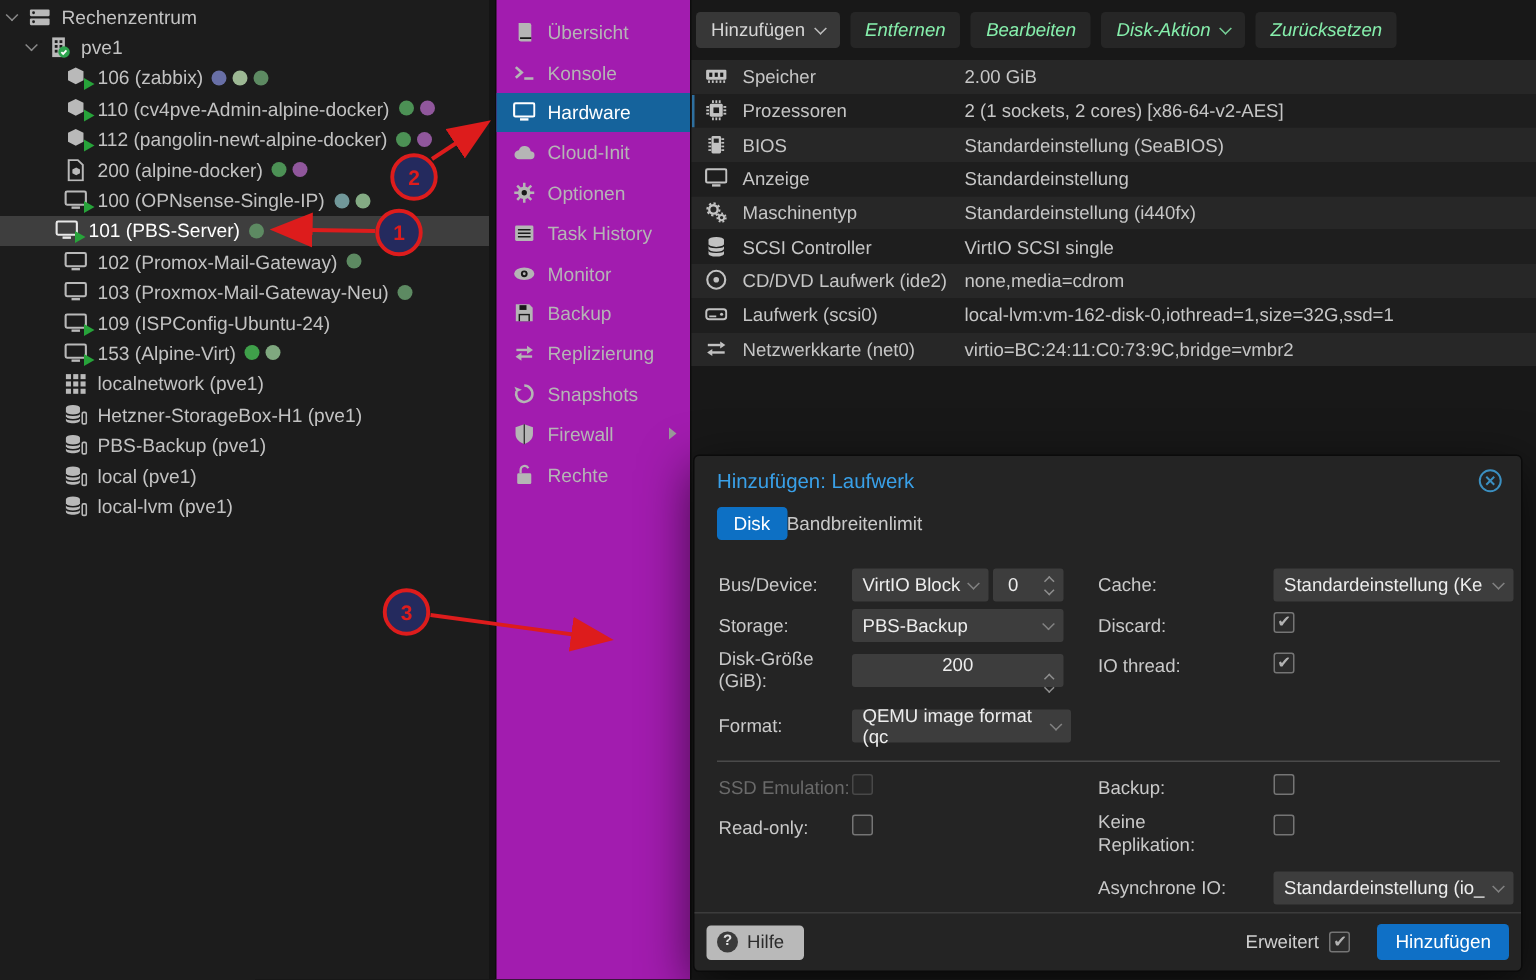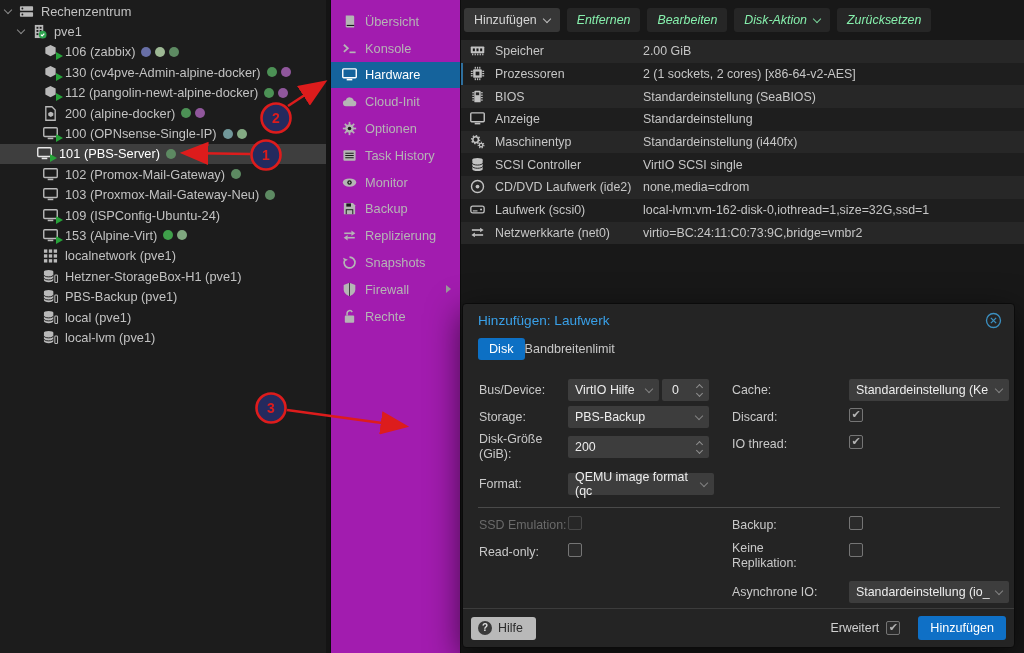--- a/index.html
+++ b/index.html
@@ -128,21 +128,21 @@
     <span class="dot" style="background-color: rgb(93, 138, 98);"></span>
   </div>
 
   <div class="tree-row lvl2">
     <span class="ticon">
       <svg viewBox="0 0 16 16">
           <path d="M8 1 2.5 3.8v6.4L8 13l5.5-2.8V3.8z" fill="currentColor"></path>
         </svg>
         <i class="play"></i>
     </span>
-    <span class="tlabel">130 (cv4pve-Admin-alpine-docker)</span>
+    <span class="tlabel">110 (cv4pve-Admin-alpine-docker)</span>
     <span class="dot" style="background-color: rgb(76, 145, 85);"></span>
     <span class="dot" style="background-color: rgb(144, 87, 156);"></span>
   </div>
 
   <div class="tree-row lvl2">
     <span class="ticon">
       <svg viewBox="0 0 16 16">
           <path d="M8 1 2.5 3.8v6.4L8 13l5.5-2.8V3.8z" fill="currentColor"></path>
         </svg>
         <i class="play"></i>
@@ -596,21 +596,21 @@
         </svg>
     </span>
   </div>
   <div class="tabs">
     <span class="tab active">Disk</span>
     <span class="tab">Bandbreitenlimit</span>
   </div>
 
   <span class="flabel" style="left:16px; top:79px;">Bus/Device:</span>
   <div class="field" style="left:105px; top:75px; width:91px;">
-    <span>VirtIO Hilfe</span>
+    <span>VirtIO Block</span>
       <i class="chev"></i>
   </div>
   <div class="field" style="left:199px; top:75px; width:47px; padding-left:10px;">
     <span>0</span>
     <span class="spin">
         <i class="up"></i>
         <i class="dn"></i>
       </span>
   </div>
   <span class="flabel" style="left:269px; top:79px;">Cache:</span>
@@ -621,21 +621,21 @@
 
   <span class="flabel" style="left:16px; top:106px;">Storage:</span>
   <div class="field" style="left:105px; top:102px; width:141px;">
     <span>PBS-Backup</span>
       <i class="chev"></i>
   </div>
   <span class="flabel" style="left:269px; top:106px;">Discard:</span>
   <span class="cb checked" style="left:386px; top:104px;"></span>
 
   <span class="flabel" style="left:16px; top:128px; width:84px;">Disk-Größe (GiB):</span>
-  <div class="field" style="left:105px; top:132px; width:141px;">
+  <div class="field" style="left:105px; top:132px; width:141px;flex-direction:column;">
     <span>200</span>
     <span class="spin">
         <i class="up"></i>
         <i class="dn"></i>
       </span>
   </div>
   <span class="flabel" style="left:269px; top:133px;">IO thread:</span>
   <span class="cb checked" style="left:386px; top:131px;"></span>
 
   <span class="flabel" style="left:16px; top:173px;">Format:</span>

